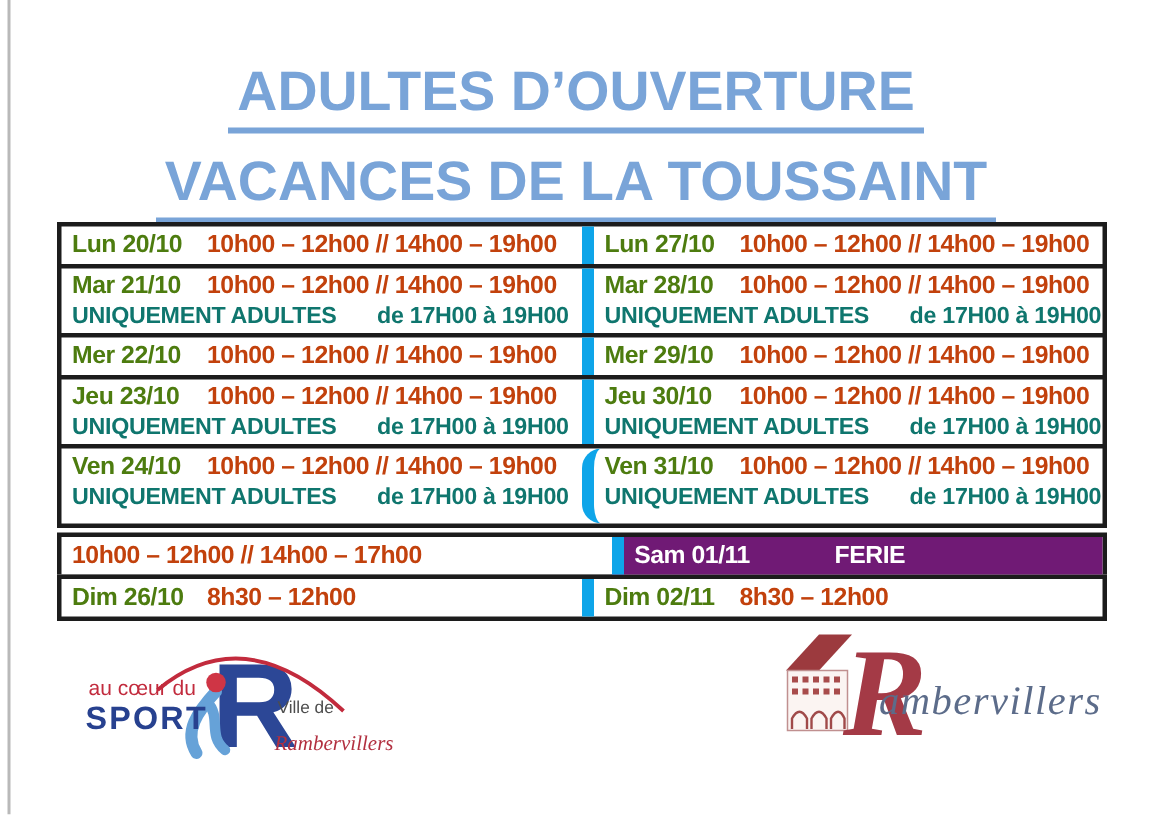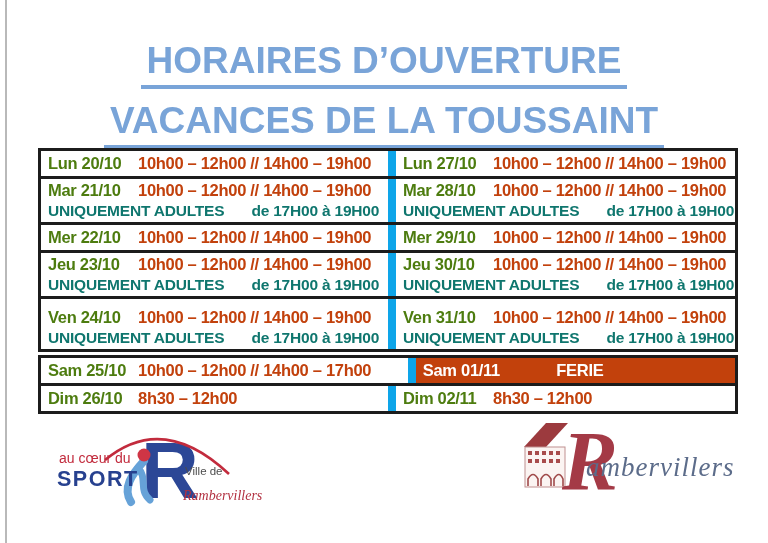--- a/index.html
+++ b/index.html
@@ -22,46 +22,46 @@
   .sched { position:absolute; left:38px; top:148px; width:700px; }
   .trow { display:flex; border:3px solid #1c1c1c; margin-top:-3px; background:#fff; }
   .trow:first-child { margin-top:0; }
   .trow.gap-above { margin-top:3px; }
   .rh-s  { height:31px; }
   .rh-d  { height:49px; }
   .rh-d2 { height:56px; }
   .cell { flex:1 1 50%; min-width:0; display:flex; flex-direction:column;
           justify-content:center; padding:1px 0 1px 7px; }
   .cell.right { border-left:8px solid #0ea5e9; }
-  .rh-d2 .cell { justify-content:flex-start; padding-top:8px; }
+  .rh-d2 .cell { justify-content:flex-start; padding-top:2px;border-radius:13px; }
   .line { display:flex; align-items:baseline; white-space:nowrap; line-height:21px; }
   .day   { flex:0 0 90px; font-weight:bold; font-size:16.5px; color:#4d7c0f; letter-spacing:-0.3px; }
   .times { font-weight:bold; font-size:16.5px; color:#c2410c; letter-spacing:-0.3px; }
   .note-line { line-height:20px; }
   .note-label, .note-time { font-weight:bold; font-size:15.5px; color:#0f766e; letter-spacing:-0.2px; }
   .note-time { margin-left:27px; }
-  .cell.holiday { background:#c2410c;margin-left:40px; }
+  .cell.holiday { background:#701a75;margin-left:40px; }
   .cell.holiday .day { color:#ffffff; }
   .cell.holiday .times { flex:1 1 auto; text-align:center; margin-right:88px; color:#ffffff; }
 
   
   .logo-sport { position:absolute; left:55px; top:428px; }
   .logo-city  { position:absolute; left:518px; top:413px; }
   .f-sans { font-family:"Liberation Sans", sans-serif; }
   .f-serif-i { font-family:"Liberation Serif", serif; font-style:italic; }
 </style>
 </head>
 <body>
 
 <div class="page">
   <div class="scan-line"></div>
 
   <div class="title-block">
     <div class="title-row">
-      <span class="title-line">HORAIRES D’OUVERTURE</span>
+      <span class="title-line">ADULTES D’OUVERTURE</span>
     </div>
     <div class="title-row">
       <span class="title-line">VACANCES DE LA TOUSSAINT</span>
     </div>
   </div>
 
   <div class="sched">
 
     <div class="trow rh-s">
       <div class="cell left">
@@ -158,21 +158,20 @@
         <div class="line note-line">
           <span class="note-label">UNIQUEMENT ADULTES</span>
           <span class="note-time">de 17H00 à 19H00</span>
         </div>
       </div>
     </div>
 
     <div class="trow rh-s gap-above">
       <div class="cell left">
         <div class="line">
-          <span class="day">Sam 25/10</span>
           <span class="times">10h00 – 12h00 // 14h00 – 17h00</span>
         </div>
       </div>
       <div class="cell right holiday">
         <div class="line">
           <span class="day">Sam 01/11</span>
           <span class="times">FERIE</span>
         </div>
       </div>
     </div>

